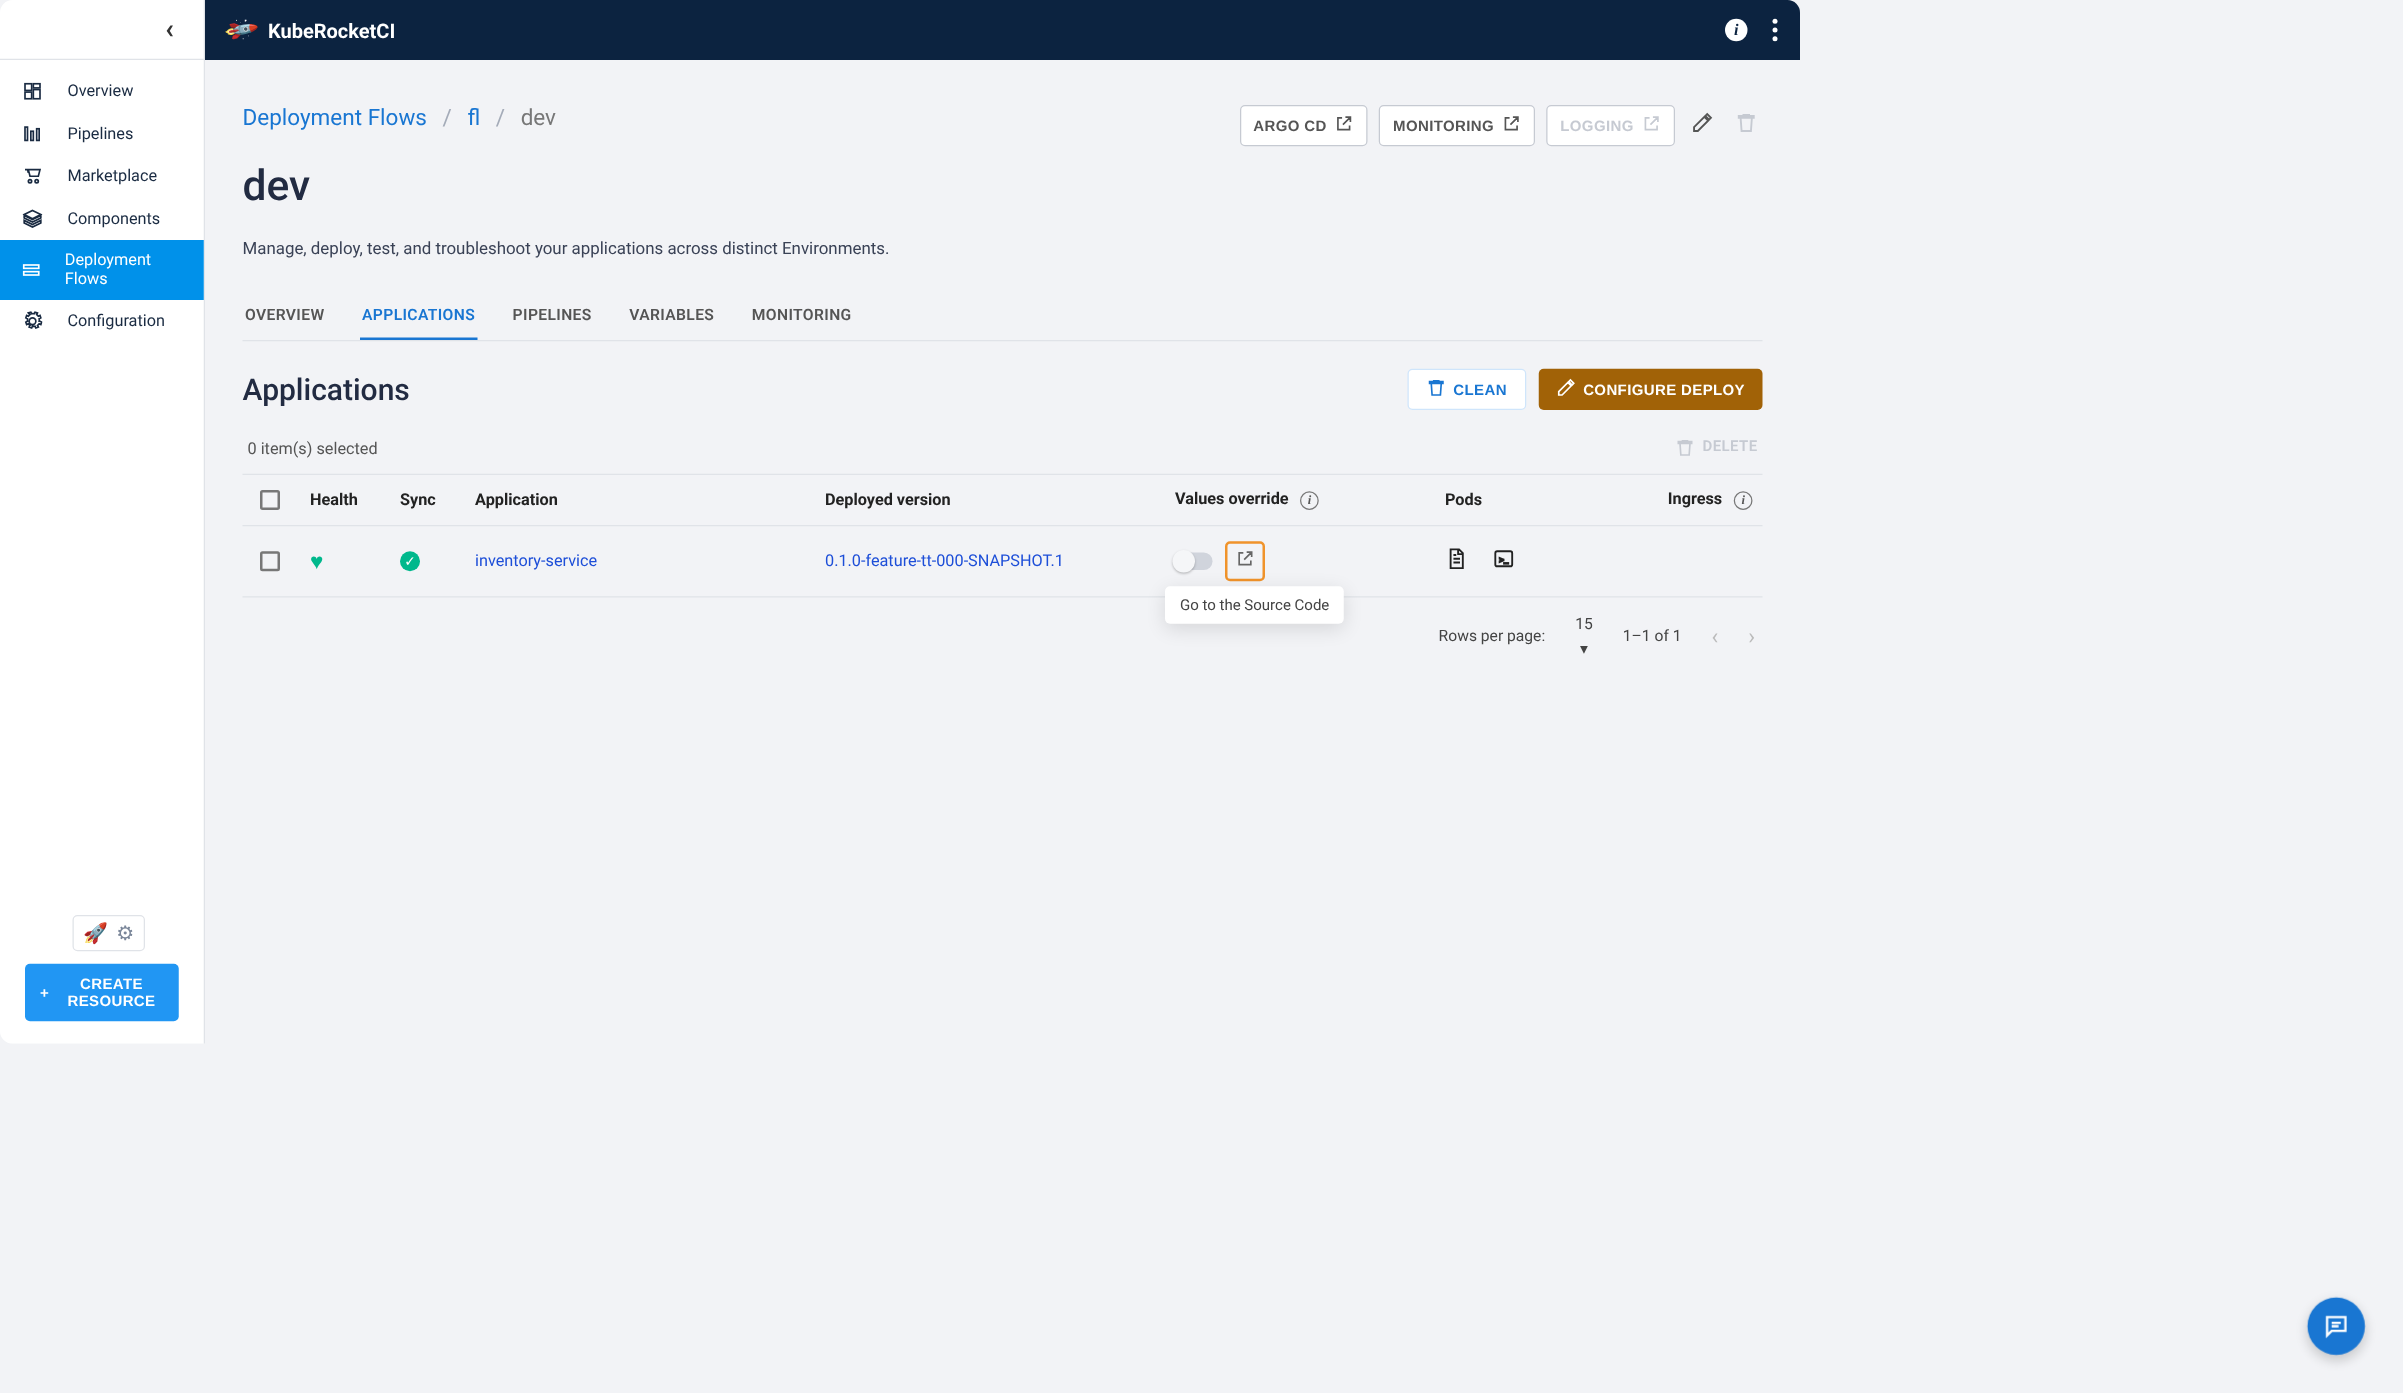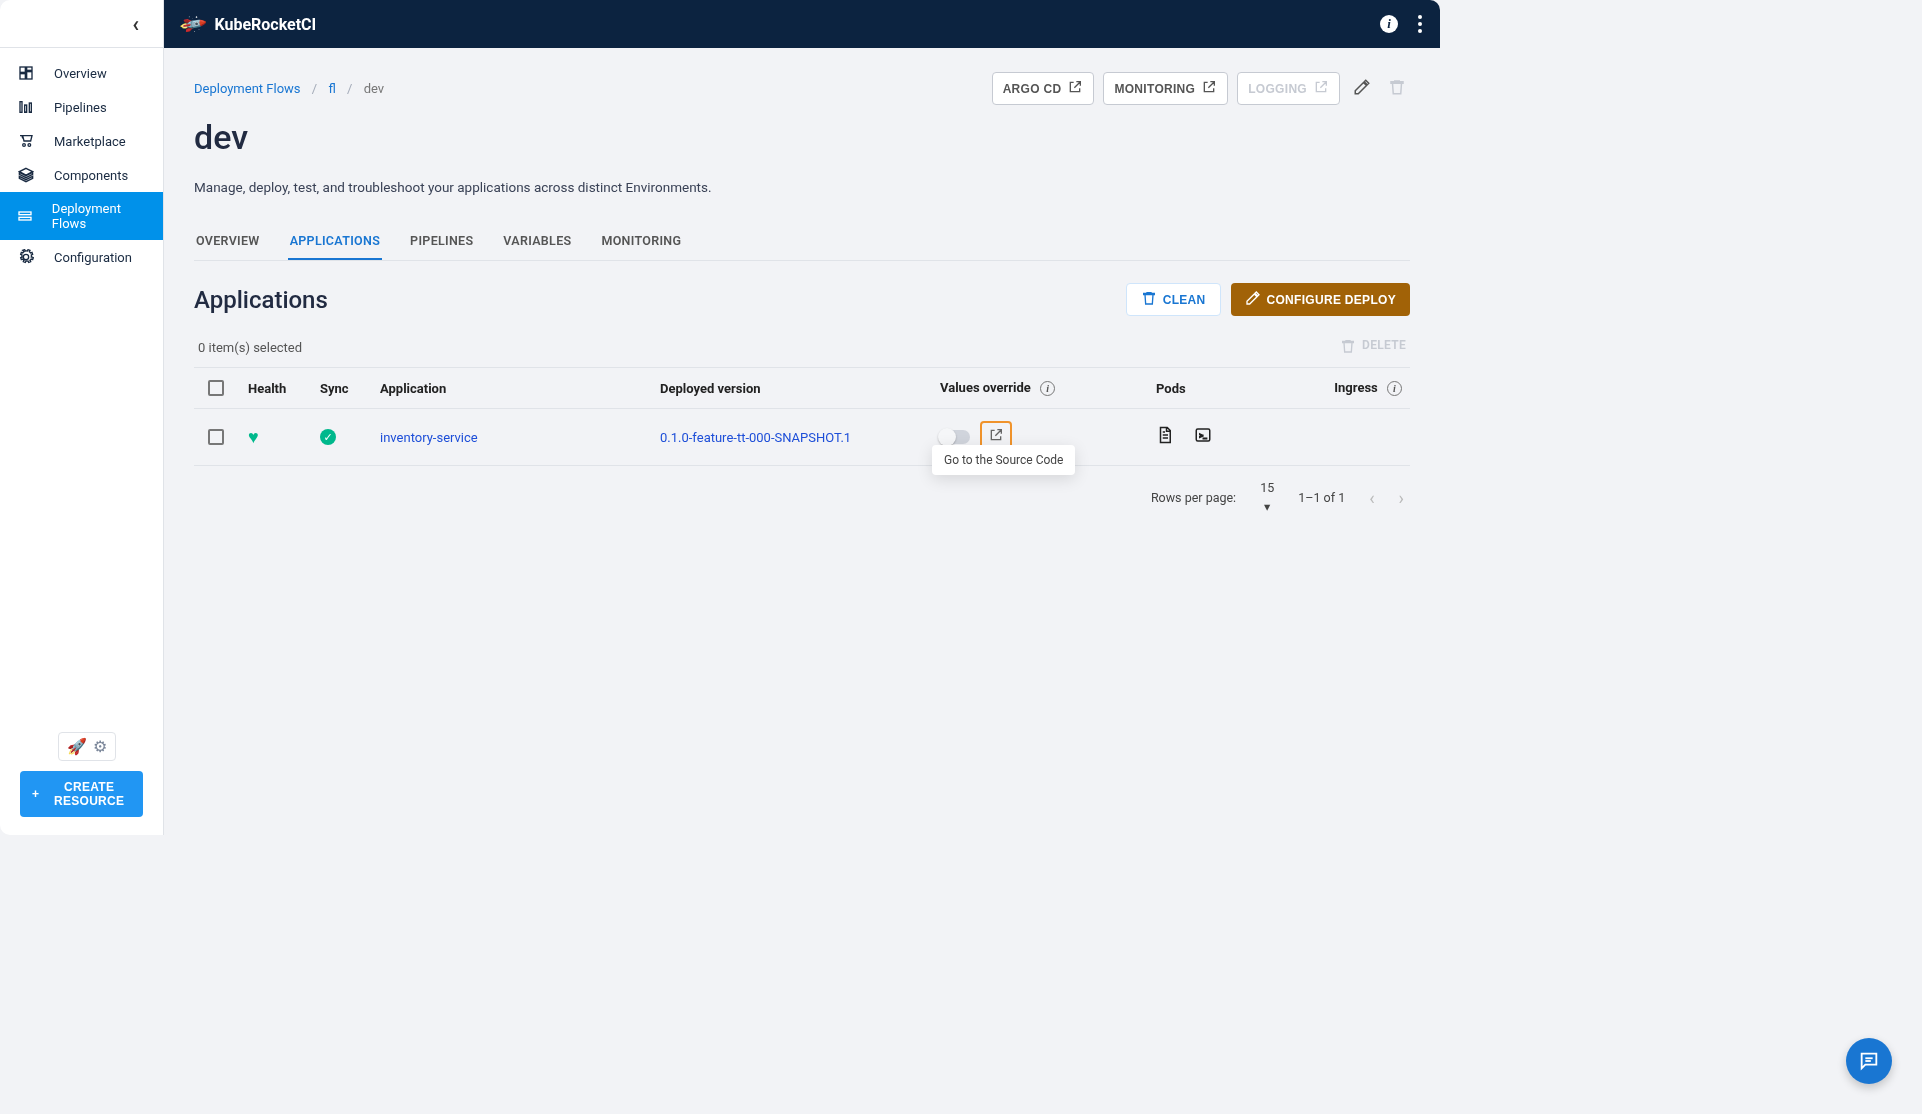--- a/index.html
+++ b/index.html
@@ -21,25 +21,25 @@
 .topbar { height: 48px; background: #0c2340; color: #fff; display: flex; align-items: center; padding: 0 18px; }
 .brand { font-size: 16px; font-weight: 700; display: flex; align-items: center; gap: 10px; }
 .brand-icon { color: #5ab7ff; font-size: 18px; transform: rotate(35deg); display: inline-block; }
 .topbar-right { margin-left: auto; display: flex; align-items: center; gap: 20px; }
 .info-icon { width: 18px; height: 18px; border-radius: 50%; background: #fff; color: #0c2340; display: flex; align-items: center; justify-content: center; font-size: 13px; font-weight: bold; font-style: italic; font-family: Georgia, serif; }
 .kebab { display: flex; flex-direction: column; gap: 3px; }
 .kebab span { width: 4px; height: 4px; border-radius: 50%; background: #fff; }
 
 .content { padding: 24px 30px; flex: 1; overflow: auto; }
 .crumb-row { display: flex; align-items: center; justify-content: space-between; }
-.crumbs { font-size: 13px; }
+.crumbs { font-size: 18px; }
 .crumb-link { color: #1976d2; text-decoration: none; }
 .crumb-sep { color: #a4abb8; margin: 0 8px; }
 .crumb-cur { color: #777; }
-.actions { display: flex; align-items: center; gap: 9px; }
+.actions { display: flex; align-items: center; gap: 9px; margin-top: 12px; }
 .obtn { border: 1px solid #c6cad2; background: #fff; color: #555; font-size: 12px; font-weight: 600; padding: 6px 10px; border-radius: 4px; display: flex; align-items: center; gap: 6px; cursor: pointer; letter-spacing: 0.3px; }
 .obtn.disabled { color: #c6cad2; cursor: default; }
 .ext-ic { font-size: 13px; }
 .ibtn { color: #555; font-size: 17px; padding: 4px; cursor: pointer; }
 .ibtn.disabled { color: #c6cad2; }
 
 h1.title { font-size: 34px; font-weight: 500; color: #222b42; margin-top: 12px; }
 .subtitle { font-size: 13.5px; color: #3a4256; margin-top: 22px; }
 
 .tabs { display: flex; gap: 26px; border-bottom: 1px solid #e0e3e8; margin-top: 28px; font-size: 12.5px; font-weight: 600; letter-spacing: 0.3px; }
@@ -60,21 +60,21 @@
 .row.head { font-weight: 700; font-size: 13px; color: #222; }
 .cb { width: 16px; height: 16px; border: 2px solid #777; border-radius: 2px; margin-left: 10px; }
 .heart { color: #00b88c; font-size: 18px; }
 .sync-ok { width: 16px; height: 16px; border-radius: 50%; background: #00b88c; color: #fff; display: inline-flex; align-items: center; justify-content: center; font-size: 11px; }
 .lnk { color: #1d4ed8; text-decoration: none; }
 .vo-cell { display: flex; align-items: center; gap: 10px; position: relative; }
 .toggle { width: 30px; height: 14px; background: #d0d4dc; border-radius: 10px; position: relative; }
 .toggle::after { content: ""; position: absolute; width: 18px; height: 18px; background: #f5f6f8; border-radius: 50%; left: -2px; top: -2px; box-shadow: 0 1px 2px rgba(0,0,0,0.25); }
 .src-box { width: 32px; height: 32px; border: 2px solid #f0932b; border-radius: 4px; display: flex; align-items: center; justify-content: center; }
 .src-box .ext-ic { color: #666; font-size: 16px; }
-.tooltip { position: absolute; top: 24px; left: -8px; background: #fff; border-radius: 4px; padding: 8px 12px; font-size: 12px; color: #444; box-shadow: 0 4px 16px rgba(0,0,0,0.12); white-space: nowrap; }
+.tooltip { position: absolute; top: 36px; left: -8px; background: #fff; border-radius: 4px; padding: 8px 12px; font-size: 12px; color: #444; box-shadow: 0 4px 16px rgba(0,0,0,0.12); white-space: nowrap; }
 .pods-cell { display: flex; gap: 20px; font-size: 18px; color: #222; }
 .info-ic { display: inline-flex; width: 15px; height: 15px; border: 1.5px solid #777; border-radius: 50%; align-items: center; justify-content: center; font-size: 10px; font-family: Georgia, serif; font-style: italic; margin-left: 6px; color: #555; }
 .ingress-head { text-align: right; padding-right: 4px; }
 
 .pager { display: flex; justify-content: flex-end; align-items: center; gap: 24px; font-size: 12.5px; color: #444; padding: 14px 6px 0; }
 .pager .pnav { color: #bbb; font-size: 18px; cursor: pointer; }
 .pgsel { display: flex; align-items: center; gap: 4px; flex-direction: column; }
 
 .fab { position: fixed; right: 30px; bottom: 30px; width: 46px; height: 46px; border-radius: 50%; background: #1976d2; color: #fff; display: flex; align-items: center; justify-content: center; font-size: 22px; box-shadow: 0 4px 10px rgba(0,0,0,0.2); cursor: pointer; }
 

